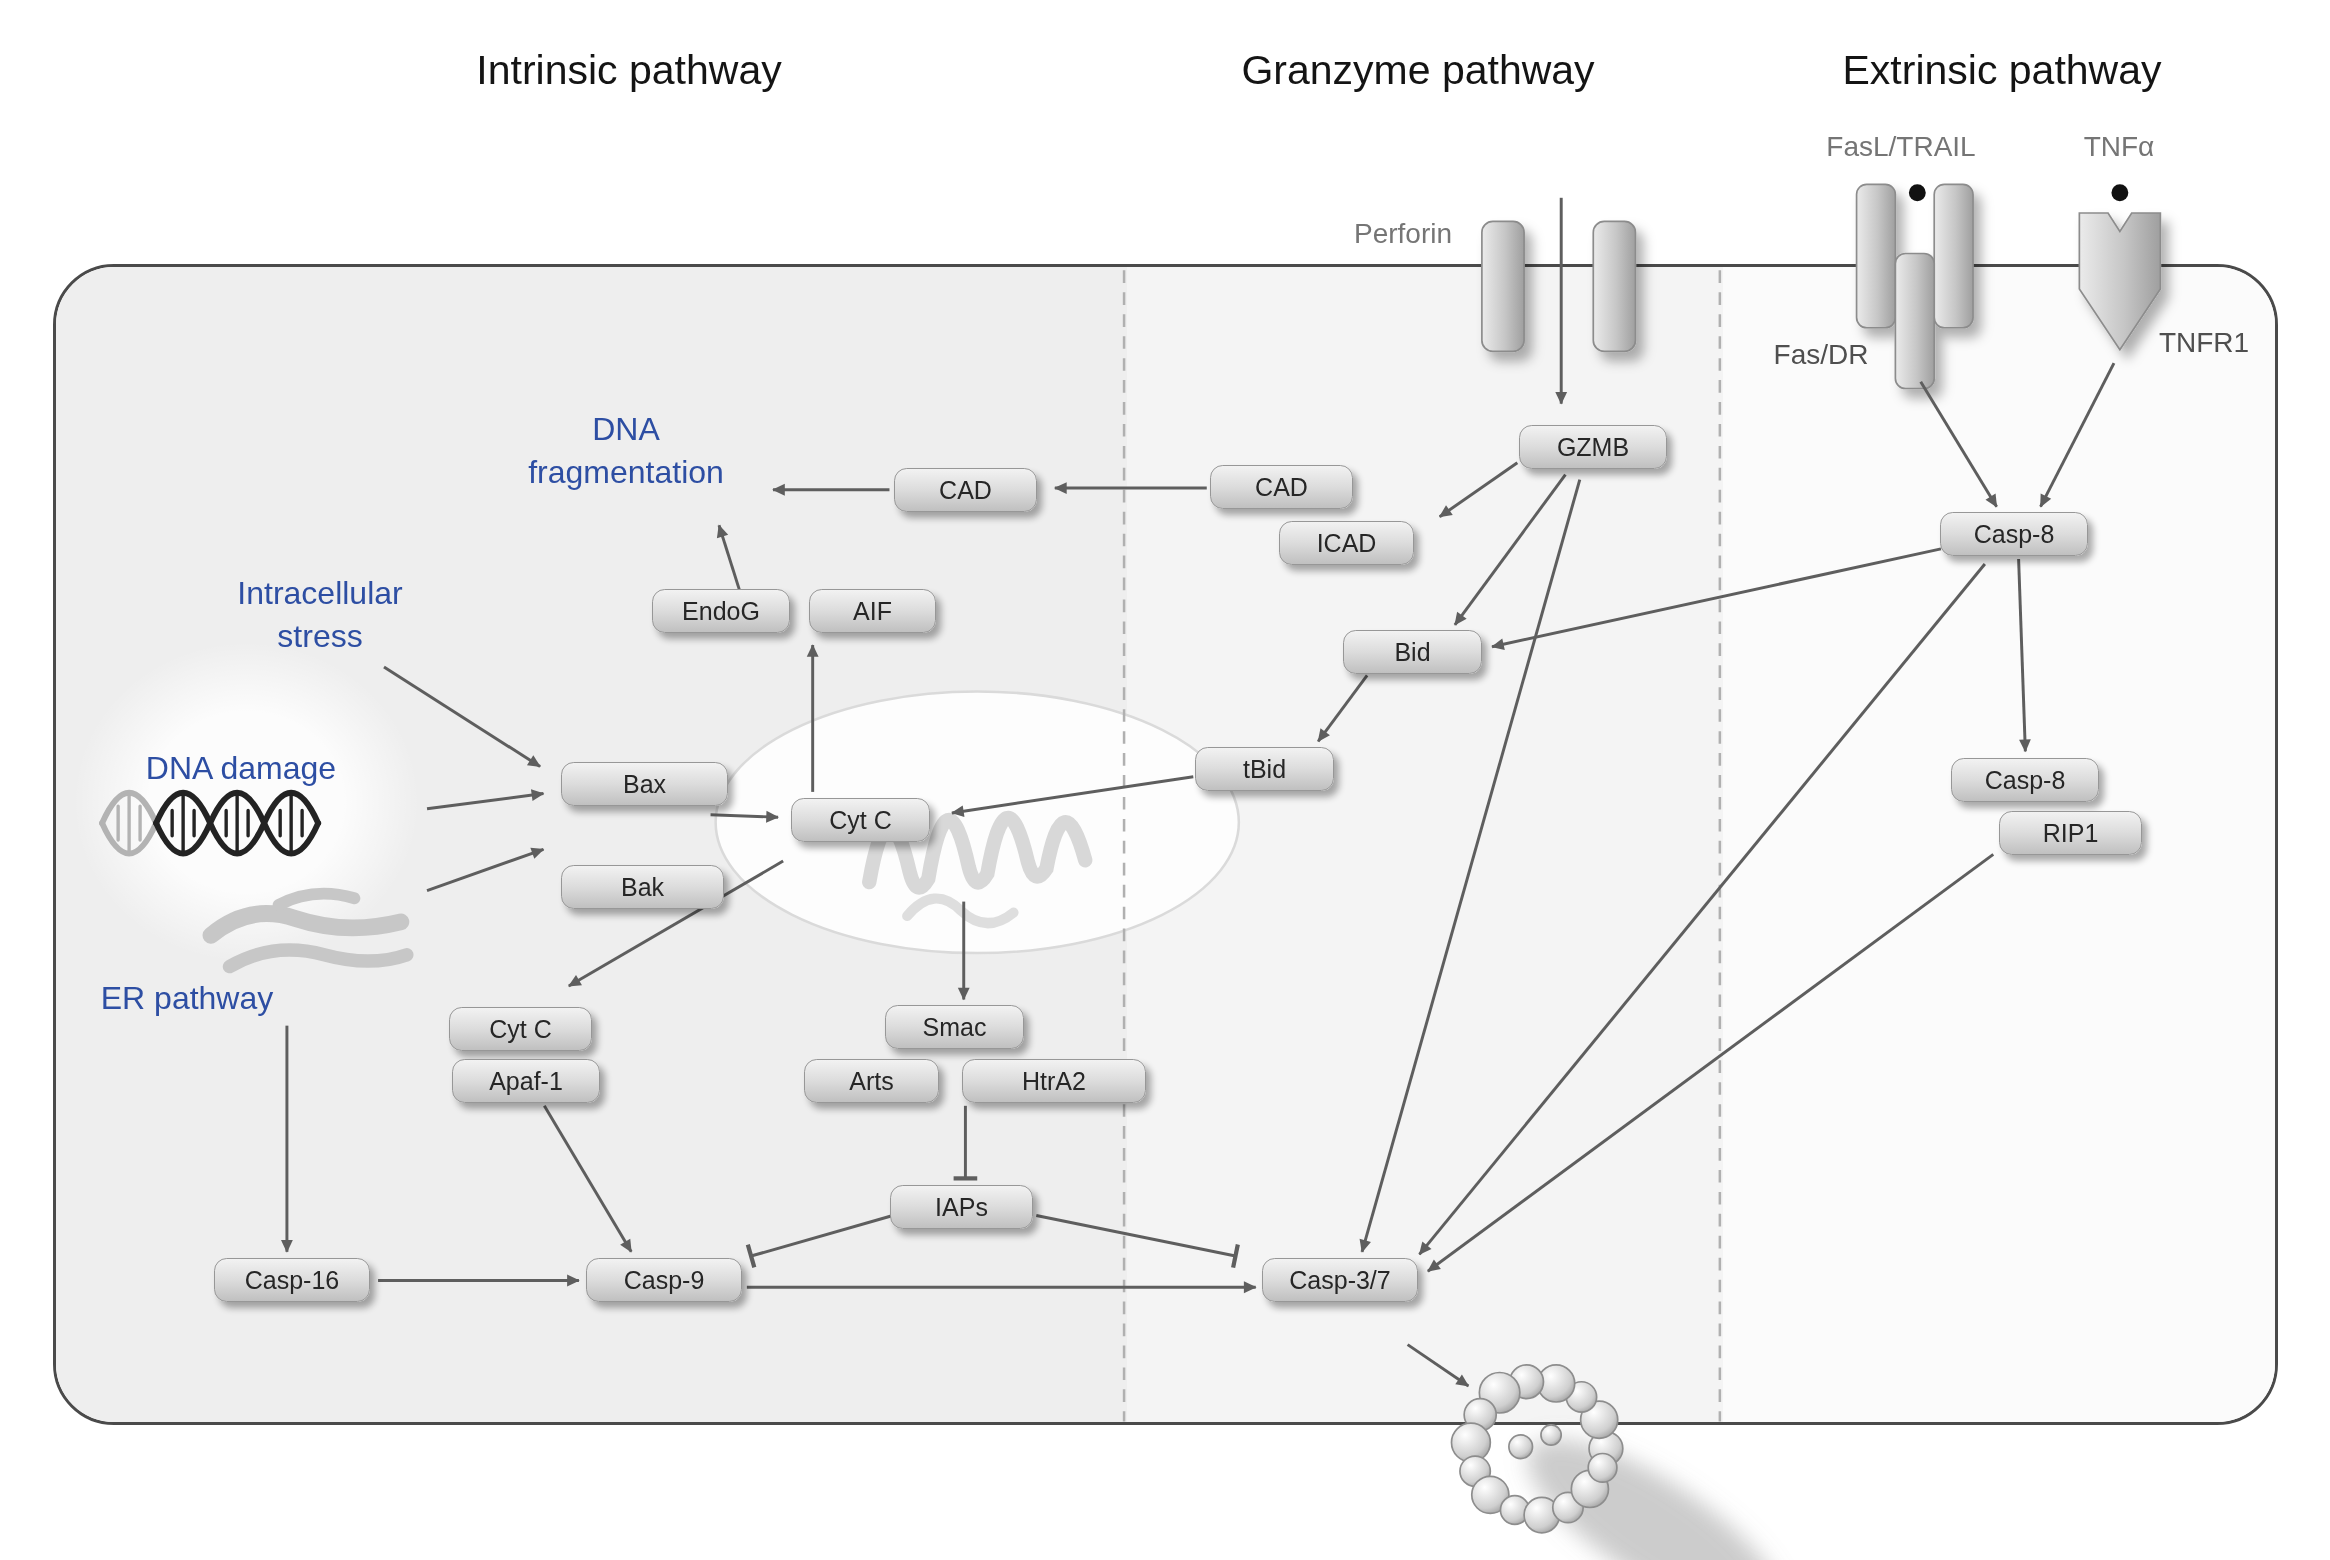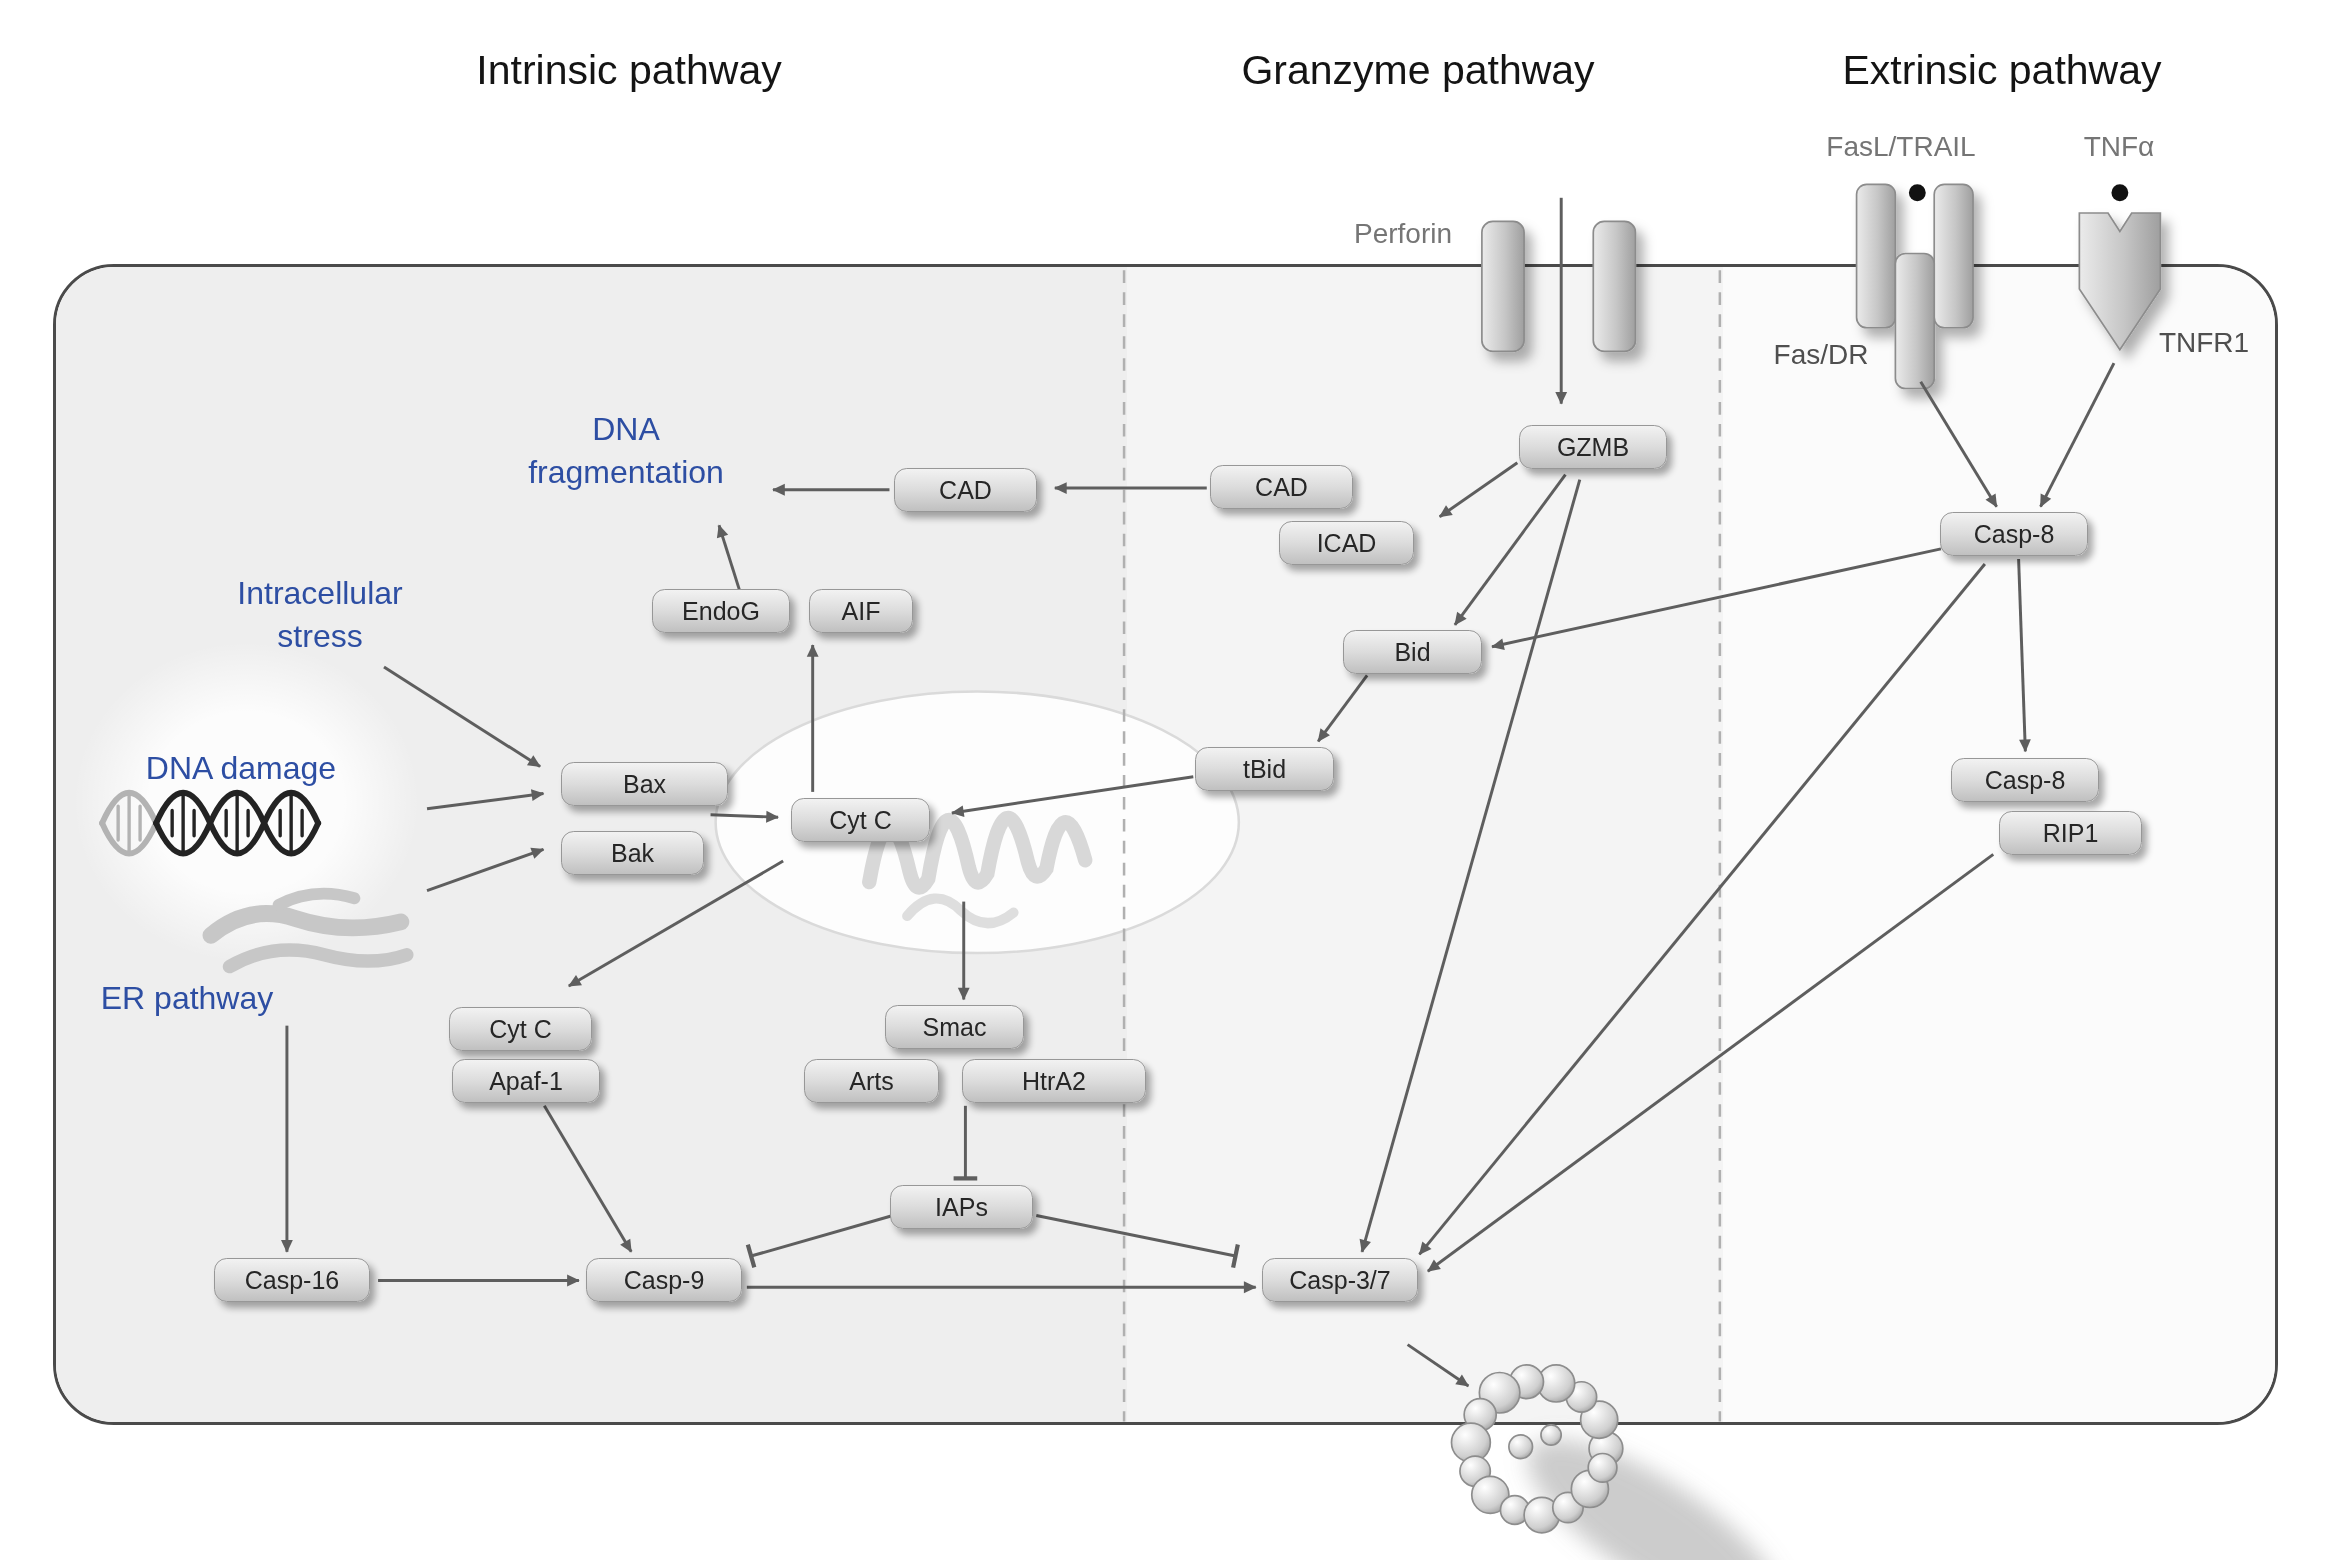--- a/index.html
+++ b/index.html
@@ -207,23 +207,23 @@
     <div>Intracellular</div>
     <div>stress</div>
   </div>
   <div class="blue" style="left:241px;top:747px;transform:translateX(-50%);">DNA damage</div>
   <div class="blue" style="left:187px;top:977px;transform:translateX(-50%);">ER pathway</div>
 
   <div class="pill" style="left:894px;top:468px;width:143px;">CAD</div>
   <div class="pill" style="left:1210px;top:465px;width:143px;">CAD</div>
   <div class="pill" style="left:1279px;top:521px;width:135px;">ICAD</div>
   <div class="pill" style="left:652px;top:589px;width:138px;">EndoG</div>
-  <div class="pill" style="left:809px;top:589px;width:104px;text-align:right;">AIF</div>
+  <div class="pill" style="left:809px;top:589px;width:127px;text-align:right;">AIF</div>
   <div class="pill" style="left:561px;top:762px;width:167px;">Bax</div>
-  <div class="pill" style="left:561px;top:831px;width:143px;">Bak</div>
+  <div class="pill" style="left:561px;top:865px;width:163px;">Bak</div>
   <div class="pill" style="left:791px;top:798px;width:139px;">Cyt C</div>
   <div class="pill" style="left:1195px;top:747px;width:139px;">tBid</div>
   <div class="pill" style="left:1343px;top:630px;width:139px;">Bid</div>
   <div class="pill" style="left:1519px;top:425px;width:148px;">GZMB</div>
   <div class="pill" style="left:449px;top:1007px;width:143px;">Cyt C</div>
   <div class="pill" style="left:452px;top:1059px;width:148px;">Apaf-1</div>
   <div class="pill" style="left:885px;top:1005px;width:139px;">Smac</div>
   <div class="pill" style="left:804px;top:1059px;width:135px;">Arts</div>
   <div class="pill" style="left:962px;top:1059px;width:184px;">HtrA2</div>
   <div class="pill" style="left:890px;top:1185px;width:143px;">IAPs</div>

